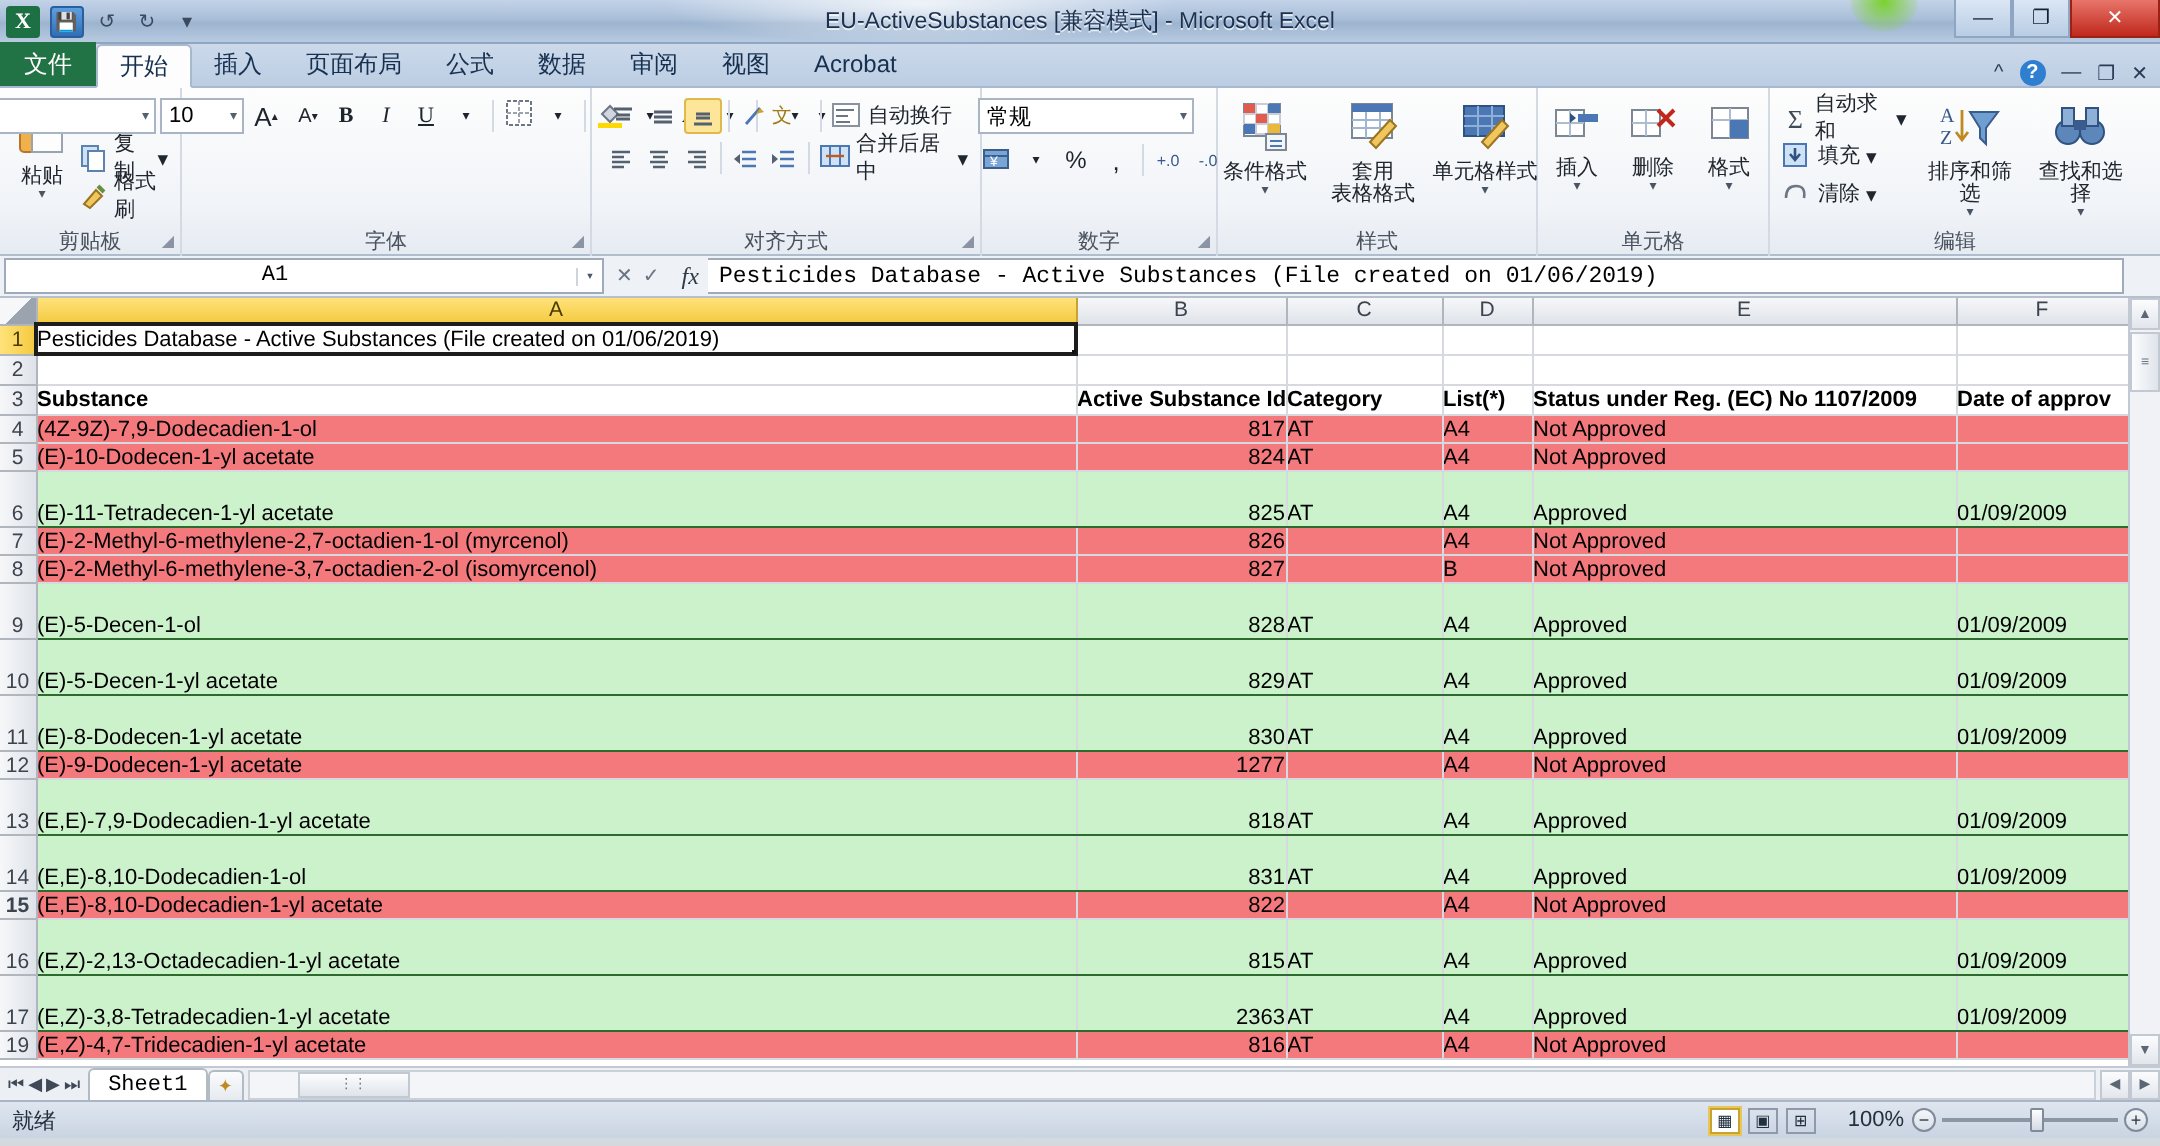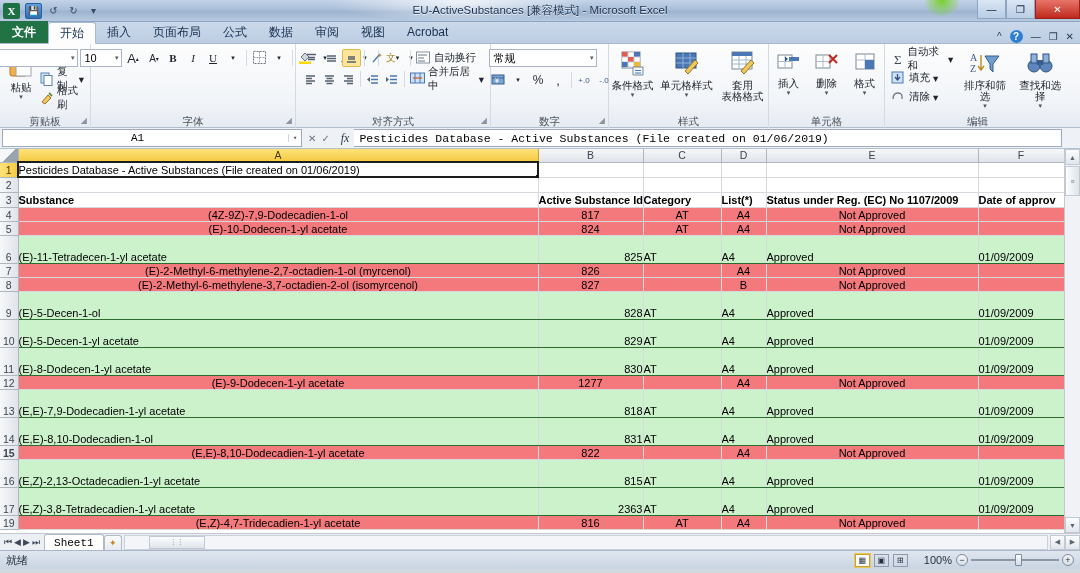--- a/index.html
+++ b/index.html
@@ -35,21 +35,21 @@
     text-shadow:0 1px 0 rgba(255,255,255,.7);pointer-events:none;}
   .winbtns{position:absolute;right:0;top:0;display:flex;}
   .wb{width:29px;height:19px;margin-top:0;display:flex;align-items:center;justify-content:center;
     font-size:10px;color:#15223a;border:1px solid #8fa6c2;border-top:none;
     background:linear-gradient(180deg,#dae6f4,#b9cde4);}
   .wb.close{background:linear-gradient(180deg,#e8756a,#c0281c);color:#fff;border-color:#9d2015;width:45px;}
 
   
   .tabbar{height:22px;background:linear-gradient(180deg,#cbd9ea,#bccde3);display:flex;align-items:flex-end;
     border-bottom:1px solid #a7b9d0;position:relative;}
-  .tab-file{background:#217346;color:#fff;font-weight:bold;padding:0 12px;height:22px;line-height:22px;font-size:12px;}
+  .tab-file{background:#217346;color:#fff;font-weight:normal;padding:0 12px;height:22px;line-height:22px;font-size:12px;}
   .tab{padding:0 11px;height:21px;line-height:21px;font-size:12px;color:#16304f;}
   .tab.active{background:#fdfdfd;border:1px solid #a7b9d0;border-bottom:1px solid #fdfdfd;
     border-radius:3px 3px 0 0;position:relative;top:1px;height:22px;line-height:21px;}
 
   
   .ribbon{height:84px;background:linear-gradient(180deg,#fdfdfd 0%,#f1f4f8 70%,#e6ebf2 100%);
     border-bottom:1px solid #b0bdcd;display:flex;position:relative;}
   .rgroup{position:relative;display:flex;flex-direction:column;align-items:center;
     border-right:1px solid #d3dae3;padding:2px 4px 0 4px;height:84px;}
   .rgroup-body{flex:1;display:flex;align-items:flex-start;padding-top:3px;}
@@ -92,21 +92,21 @@
     border:1px solid #b0b6be;border-top:none;border-left:none;
     font-size:10.5px;font-weight:normal;color:#3c4450;text-align:center;}
   .colhdr th.sel{background:linear-gradient(180deg,#ffe27a,#f4c93f);color:#4a3a00;border-color:#c8a331;}
   .corner{width:18px;background:linear-gradient(135deg,#f6f7f9 50%,#9aa3ae 50%)!important;}
   .rh{width:18px;background:linear-gradient(90deg,#f6f7f9,#dfe3e9);border:1px solid #b0b6be;
     border-top:none;border-left:none;font-size:10.5px;color:#3c4450;text-align:center;vertical-align:middle;}
   .rh.sel{background:linear-gradient(90deg,#ffe27a,#f4c93f);color:#4a3a00;}
   td.cell{border-right:1px solid #d6d9dd;border-bottom:1px solid #d6d9dd;
     font-size:11px;padding:0 2px;white-space:nowrap;overflow:hidden;vertical-align:middle;height:14px;}
   td.blank{border-right:1px solid #d6d9dd;border-bottom:1px solid #d6d9dd;}
-  .r-red td.cell, td.cell.red{background:#f4797c;text-align:center;}
+  .r-red td.cell, td.cell.red{background:#f4797c;}
   .r-green td.cell, td.cell.green{background:#ccf2cc;}
   .num{text-align:right;}
   .hdrrow td.cell{font-weight:bold;background:#fff;}
   .a1cell{outline:2px solid #1d1d1d;outline-offset:-1px;background:#fff;position:relative;z-index:3;}
   .a1handle{position:absolute;right:-2px;bottom:-2px;width:4px;height:4px;background:#111;}
   .gline-dark{border-bottom:1px solid #2d6a2d!important;}
 
   
   .vscroll{position:absolute;right:0;top:0;width:16px;height:384px;background:#f0f2f5;border-left:1px solid #c3c9d2;}
   .vsb-btn{height:16px;display:flex;align-items:center;justify-content:center;font-size:7px;color:#5c6674;
@@ -419,39 +419,39 @@
               <path d="M14 16 L24 16 L24 24 L14 24 Z" fill="#f2f5f9" stroke="#7d8794"></path>
               <path d="M16 22 L22 22 M16 19.5 L22 19.5" stroke="#4b78b5"></path>
             </svg>
           </span>
           <span class="cap">条件格式</span>
           <span class="car">▾</span>
         </div>
         <div class="bigbtn" style="width:54px;">
           <span class="ic">
             <svg width="28" height="26" viewBox="0 0 28 26">
-              <rect x="3" y="2" width="20" height="15" fill="#4b78b5" stroke="#2f5280"></rect>
-              <path d="M3 7 H23 M3 12 H23 M10 2 V17 M17 2 V17" stroke="#8fb0d6"></path>
-              <path d="M12 20 L22 9 L25 12 L15 23 Z" fill="#f0c75e" stroke="#9a7420"></path>
-            </svg>
-          </span>
-          <span class="cap">单元格样式</span>
-          <span class="car">▾</span>
-        </div>
-        <div class="bigbtn" style="width:54px;">
-          <span class="ic">
-            <svg width="28" height="26" viewBox="0 0 28 26">
               <rect x="3" y="1" width="20" height="17" fill="#fff" stroke="#7d8794"></rect>
               <rect x="3" y="1" width="20" height="4" fill="#4b78b5"></rect>
               <path d="M3 9 H23 M3 13 H23 M10 5 V18 M17 5 V18" stroke="#9fb6d4"></path>
               <path d="M12 20 L22 9 L25 12 L15 23 Z" fill="#f0c75e" stroke="#9a7420"></path>
             </svg>
           </span>
           <span class="cap">套用</span>
           <span class="cap">表格格式</span>
+        </div>
+        <div class="bigbtn" style="width:54px;">
+          <span class="ic">
+            <svg width="28" height="26" viewBox="0 0 28 26">
+              <rect x="3" y="2" width="20" height="15" fill="#4b78b5" stroke="#2f5280"></rect>
+              <path d="M3 7 H23 M3 12 H23 M10 2 V17 M17 2 V17" stroke="#8fb0d6"></path>
+              <path d="M12 20 L22 9 L25 12 L15 23 Z" fill="#f0c75e" stroke="#9a7420"></path>
+            </svg>
+          </span>
+          <span class="cap">单元格样式</span>
+          <span class="car">▾</span>
         </div>
       </div>
       <div class="rgroup-label">样式</div>
     </div>
 
     <div class="rgroup" style="width:116px;">
       <div class="rgroup-body" style="gap:2px;">
         <div class="bigbtn" style="width:36px;">
           <span class="ic">
             <svg width="26" height="24" viewBox="0 0 26 24">

